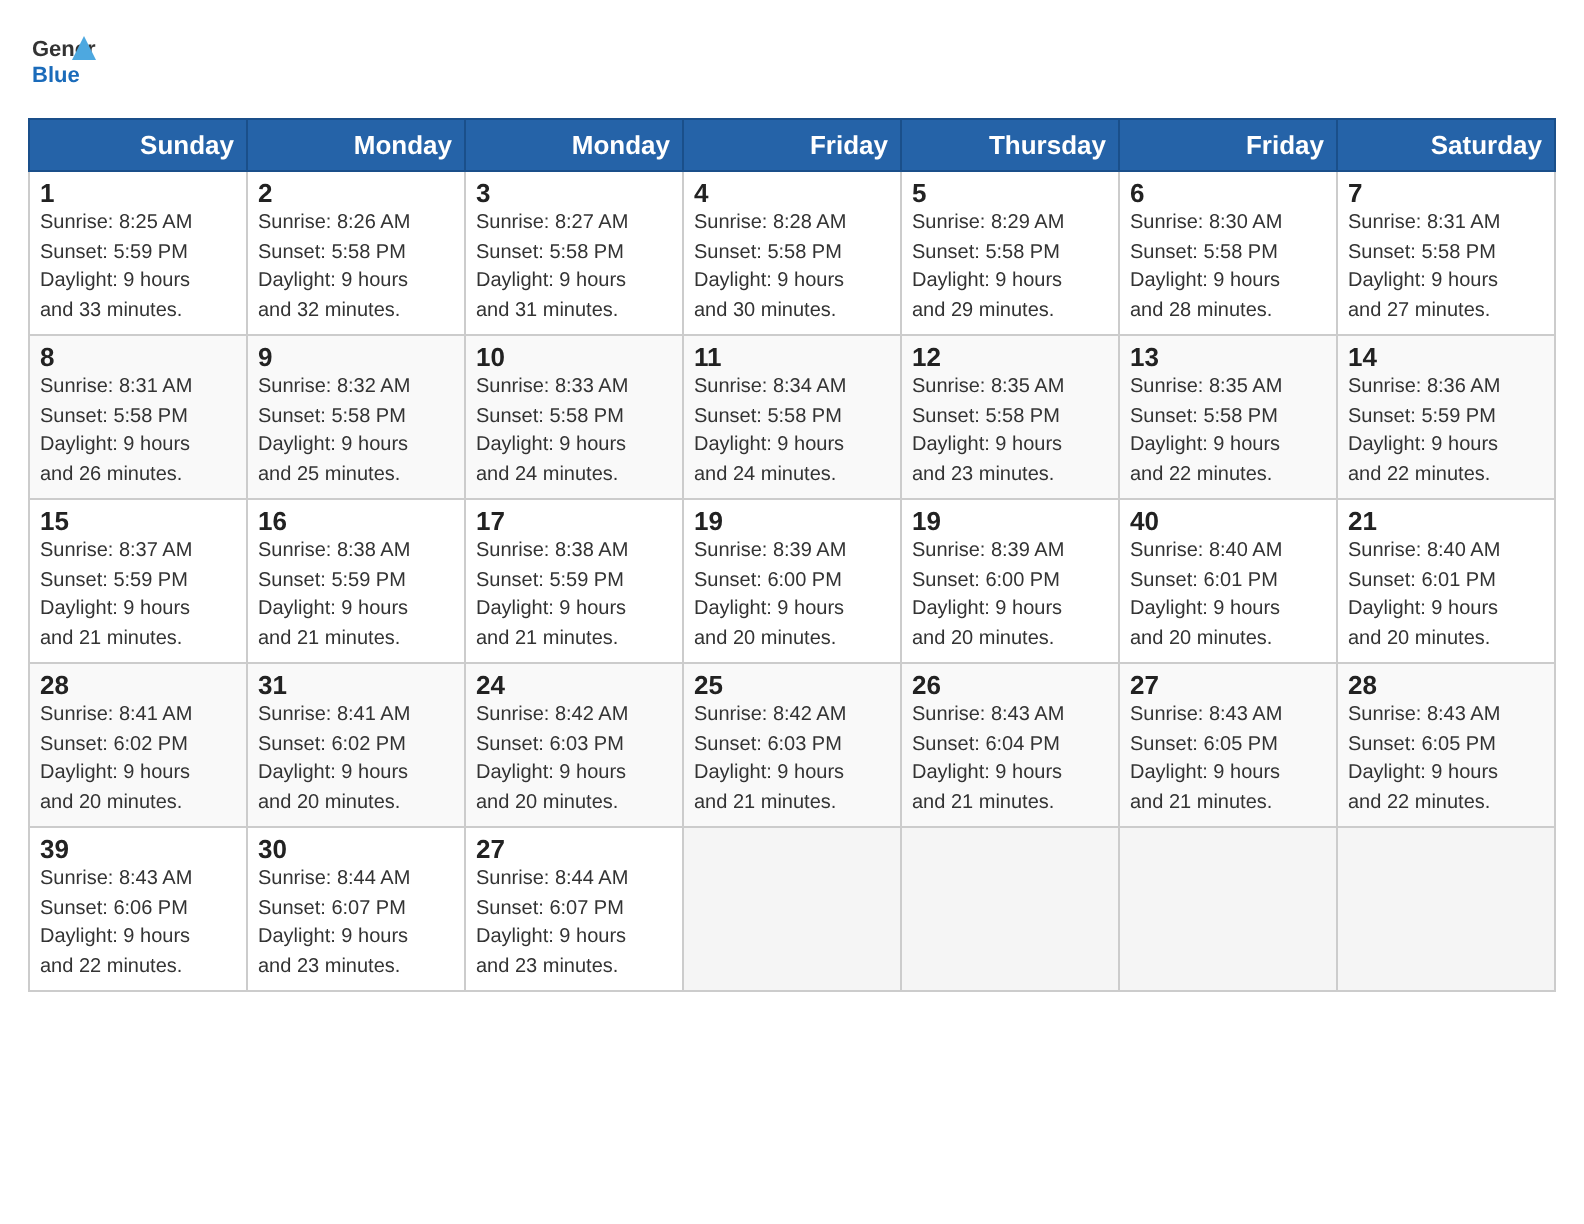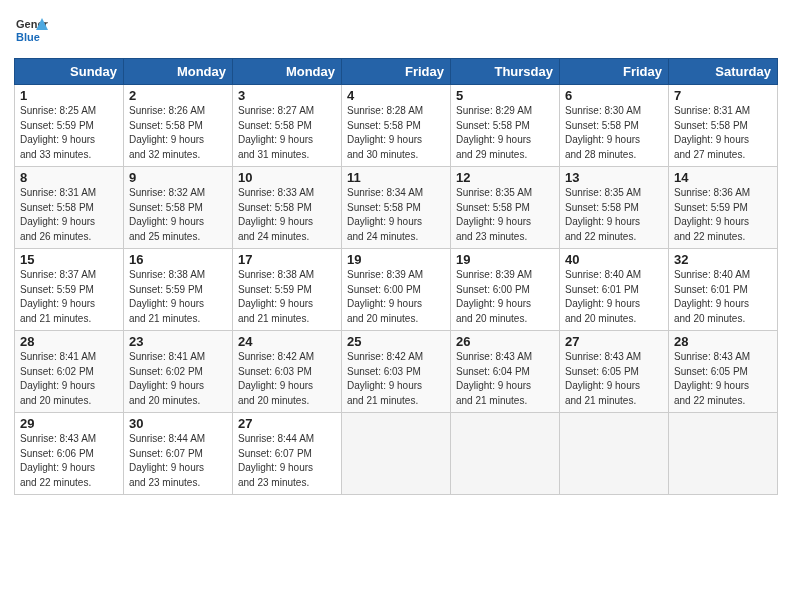--- a/index.html
+++ b/index.html
@@ -196,31 +196,31 @@
       </td>
           <td>
         <span class="day-num">19</span>
         <div class="day-info">Sunrise: 8:39 AM<br>Sunset: 6:00 PM<br>Daylight: 9 hours<br>and 20 minutes.</div>
       </td>
           <td>
         <span class="day-num">40</span>
         <div class="day-info">Sunrise: 8:40 AM<br>Sunset: 6:01 PM<br>Daylight: 9 hours<br>and 20 minutes.</div>
       </td>
           <td>
-        <span class="day-num">32</span>
+        <span class="day-num">21</span>
         <div class="day-info">Sunrise: 8:40 AM<br>Sunset: 6:01 PM<br>Daylight: 9 hours<br>and 20 minutes.</div>
       </td>
         </tr>
         <tr class="row-alt">
           <td>
         <span class="day-num">28</span>
         <div class="day-info">Sunrise: 8:41 AM<br>Sunset: 6:02 PM<br>Daylight: 9 hours<br>and 20 minutes.</div>
       </td>
           <td>
-        <span class="day-num">23</span>
+        <span class="day-num">31</span>
         <div class="day-info">Sunrise: 8:41 AM<br>Sunset: 6:02 PM<br>Daylight: 9 hours<br>and 20 minutes.</div>
       </td>
           <td>
         <span class="day-num">24</span>
         <div class="day-info">Sunrise: 8:42 AM<br>Sunset: 6:03 PM<br>Daylight: 9 hours<br>and 20 minutes.</div>
       </td>
           <td>
         <span class="day-num">25</span>
         <div class="day-info">Sunrise: 8:42 AM<br>Sunset: 6:03 PM<br>Daylight: 9 hours<br>and 21 minutes.</div>
       </td>
@@ -232,21 +232,21 @@
         <span class="day-num">27</span>
         <div class="day-info">Sunrise: 8:43 AM<br>Sunset: 6:05 PM<br>Daylight: 9 hours<br>and 21 minutes.</div>
       </td>
           <td>
         <span class="day-num">28</span>
         <div class="day-info">Sunrise: 8:43 AM<br>Sunset: 6:05 PM<br>Daylight: 9 hours<br>and 22 minutes.</div>
       </td>
         </tr>
         <tr>
           <td>
-        <span class="day-num">29</span>
+        <span class="day-num">39</span>
         <div class="day-info">Sunrise: 8:43 AM<br>Sunset: 6:06 PM<br>Daylight: 9 hours<br>and 22 minutes.</div>
       </td>
           <td>
         <span class="day-num">30</span>
         <div class="day-info">Sunrise: 8:44 AM<br>Sunset: 6:07 PM<br>Daylight: 9 hours<br>and 23 minutes.</div>
       </td>
           <td>
         <span class="day-num">27</span>
         <div class="day-info">Sunrise: 8:44 AM<br>Sunset: 6:07 PM<br>Daylight: 9 hours<br>and 23 minutes.</div>
       </td>

